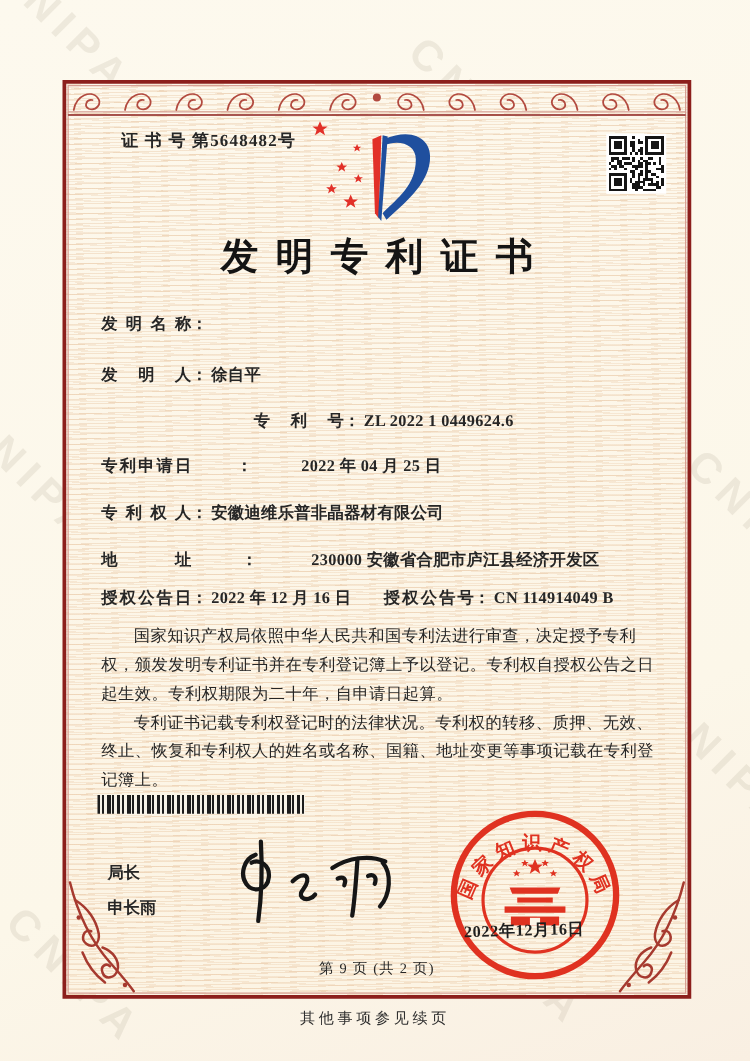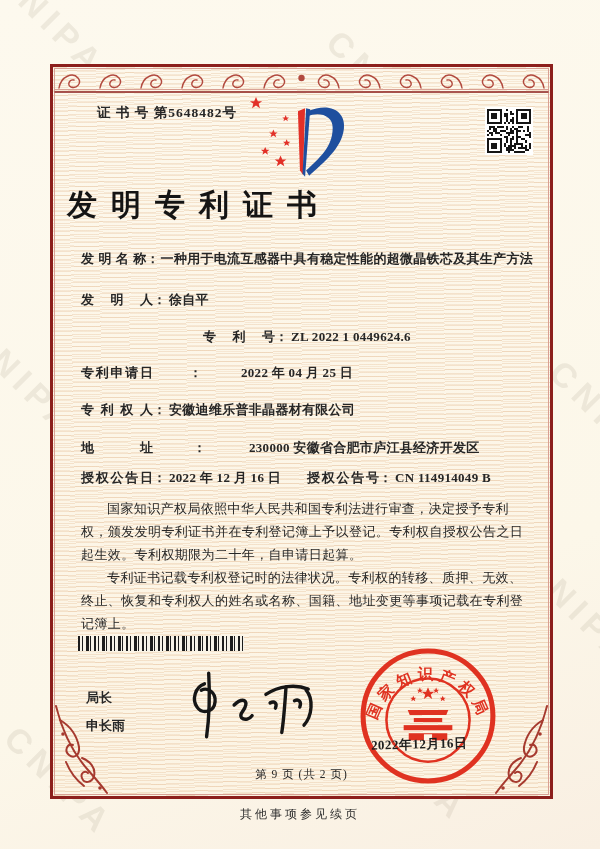--- a/index.html
+++ b/index.html
@@ -32,21 +32,21 @@
   }
   .band { position:absolute; left:0; top:1px; width:497px; height:26px; z-index:3; }
   .flourish { position:absolute; bottom:0; width:58px; height:92px; z-index:4; }
   .flourish.left { left:0; transform:scaleX(-1); }
   .flourish.right { right:0; }
   
   .cert-no { position:absolute; left:44px; top:37px; font-size:13.5px; font-weight:600; letter-spacing:1px; z-index:5; }
   .logo { position:absolute; left:50%; top:36px; transform:translateX(-50%); width:92px; height:78px; z-index:5; }
   .qr { position:absolute; left:432px; top:40px; width:48px; height:48px; background:#fff; padding:2px; z-index:5; }
   .qr svg { width:100%; height:100%; display:block; }
-  .title { position:absolute; left:0; top:118px; width:100%; text-align:left;
+  .title { position:absolute; left:0; top:118px; width:100%; text-align:center;
     font-size:30px; font-weight:bold; letter-spacing:14px; text-indent:14px; color:#141414; z-index:5; }
   
   .fields { position:absolute; left:28px; top:183px; width:452px; font-size:13px; z-index:5; }
   .frow { display:flex; white-space:nowrap; line-height:18px; font-weight:600; }
   .flabel { display:inline-block; width:72px; text-align:justify; text-align-last:justify; }
   .fcolon { display:inline-block; width:16px; }
   .fvalue { letter-spacing:0.3px; }
   .pair2 { margin-left:26px; display:flex; }
   
   .legal { position:absolute; left:28px; top:430px; width:446px; font-size:13px;
@@ -278,21 +278,20 @@
       </g>
     </svg>
   </div>
 
   <div class="title">发明专利证书</div>
 
   <div class="fields">
     <div class="frow">
       <span class="flabel">发明名称</span>
         <span class="fcolon">：</span>
-        <span class="fvalue">一种用于电流互感器中具有稳定性能的超微晶铁芯及其生产方法</span>
     </div>
     <div class="frow" style="margin-top:23px;">
       <span class="flabel">发明人</span>
         <span class="fcolon">：</span>
         <span class="fvalue">徐自平</span>
     </div>
     <div class="frow" style="margin-top:19px;justify-content:center;">
       <span class="flabel">专利号</span>
         <span class="fcolon">：</span>
         <span class="fvalue">ZL 2022 1 0449624.6</span>

